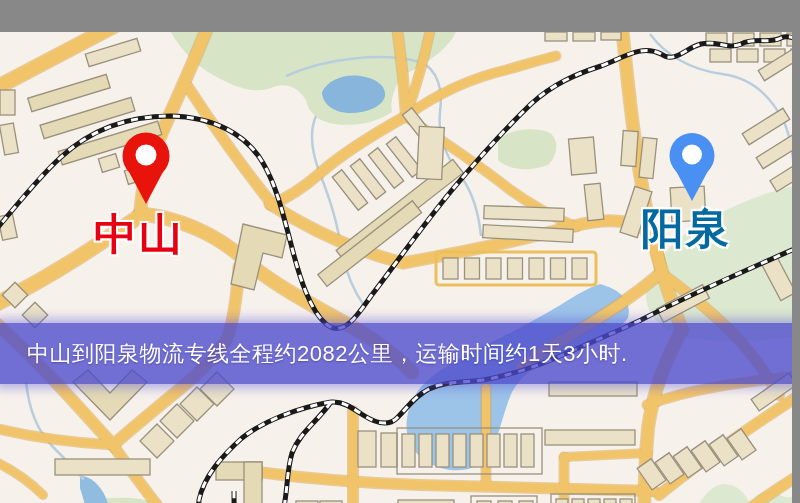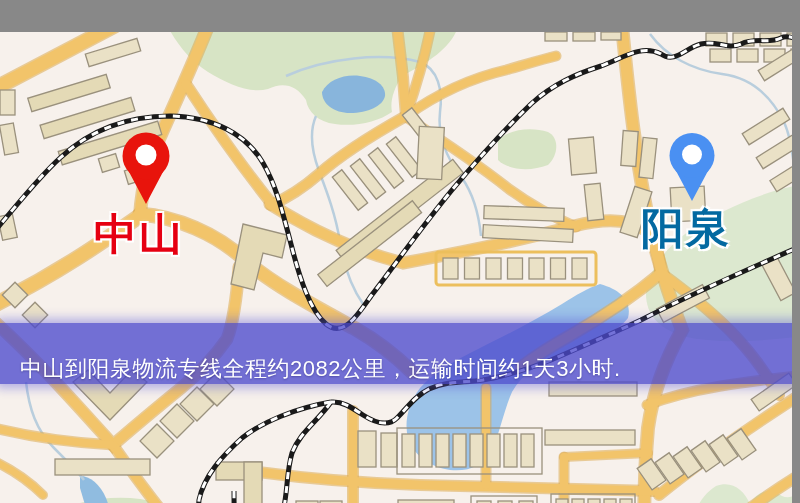--- a/index.html
+++ b/index.html
@@ -15,22 +15,22 @@
     font-family:"Liberation Serif","DejaVu Serif",serif;
     text-shadow:-2px -2px 0 #fff,2px -2px 0 #fff,-2px 2px 0 #fff,2px 2px 0 #fff,0 0 4px #fff;
     user-select:none;
   }
   #label-origin{left:94px;top:181px;font-size:43px;color:#e60012;letter-spacing:2px;}
   #label-dest{left:641px;top:175px;font-size:43px;color:#0369a1;letter-spacing:2px;}
   .banner{
     position:absolute;left:0;top:291px;width:800px;height:61px;
     background:rgba(77,74,205,0.78);
     box-shadow:0 0 10px 4px rgba(88,86,214,0.45);
-    display:flex;align-items:flex-end;
-    padding-left:20px;box-sizing:border-box;
+    display:flex;align-items:center;
+    padding-left:27px;box-sizing:border-box;
     color:#ffffff;font-size:22px;letter-spacing:0.5px;
     text-shadow:0 1px 2px rgba(0,0,70,0.3);
   }
 </style>
 </head>
 <body>
 
 <div class="stage">
 
   <svg width="800" height="503" viewBox="0 0 800 503">

